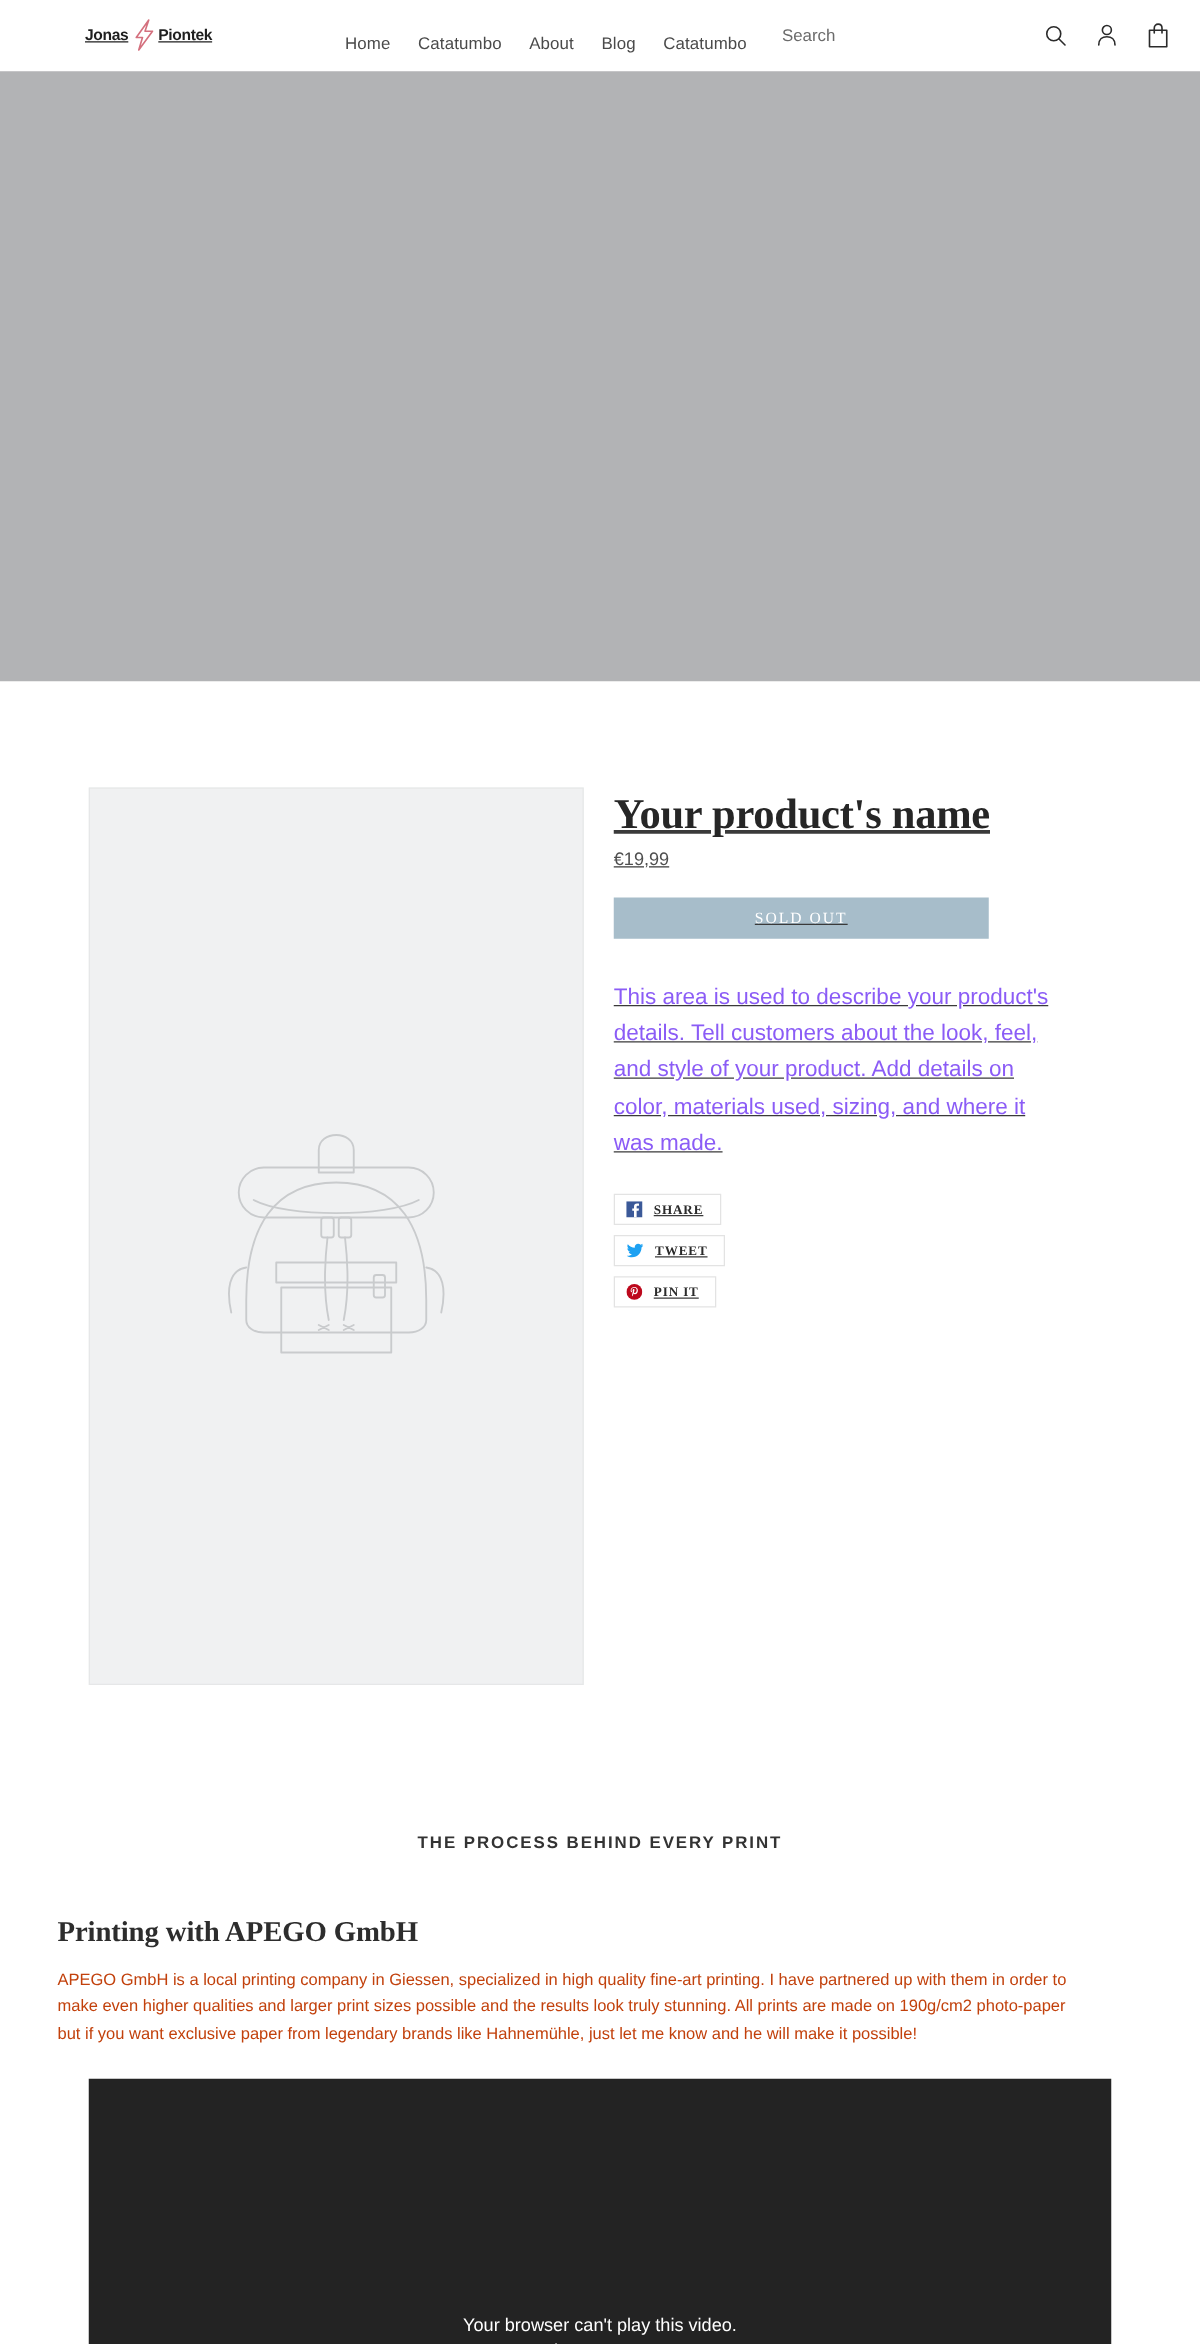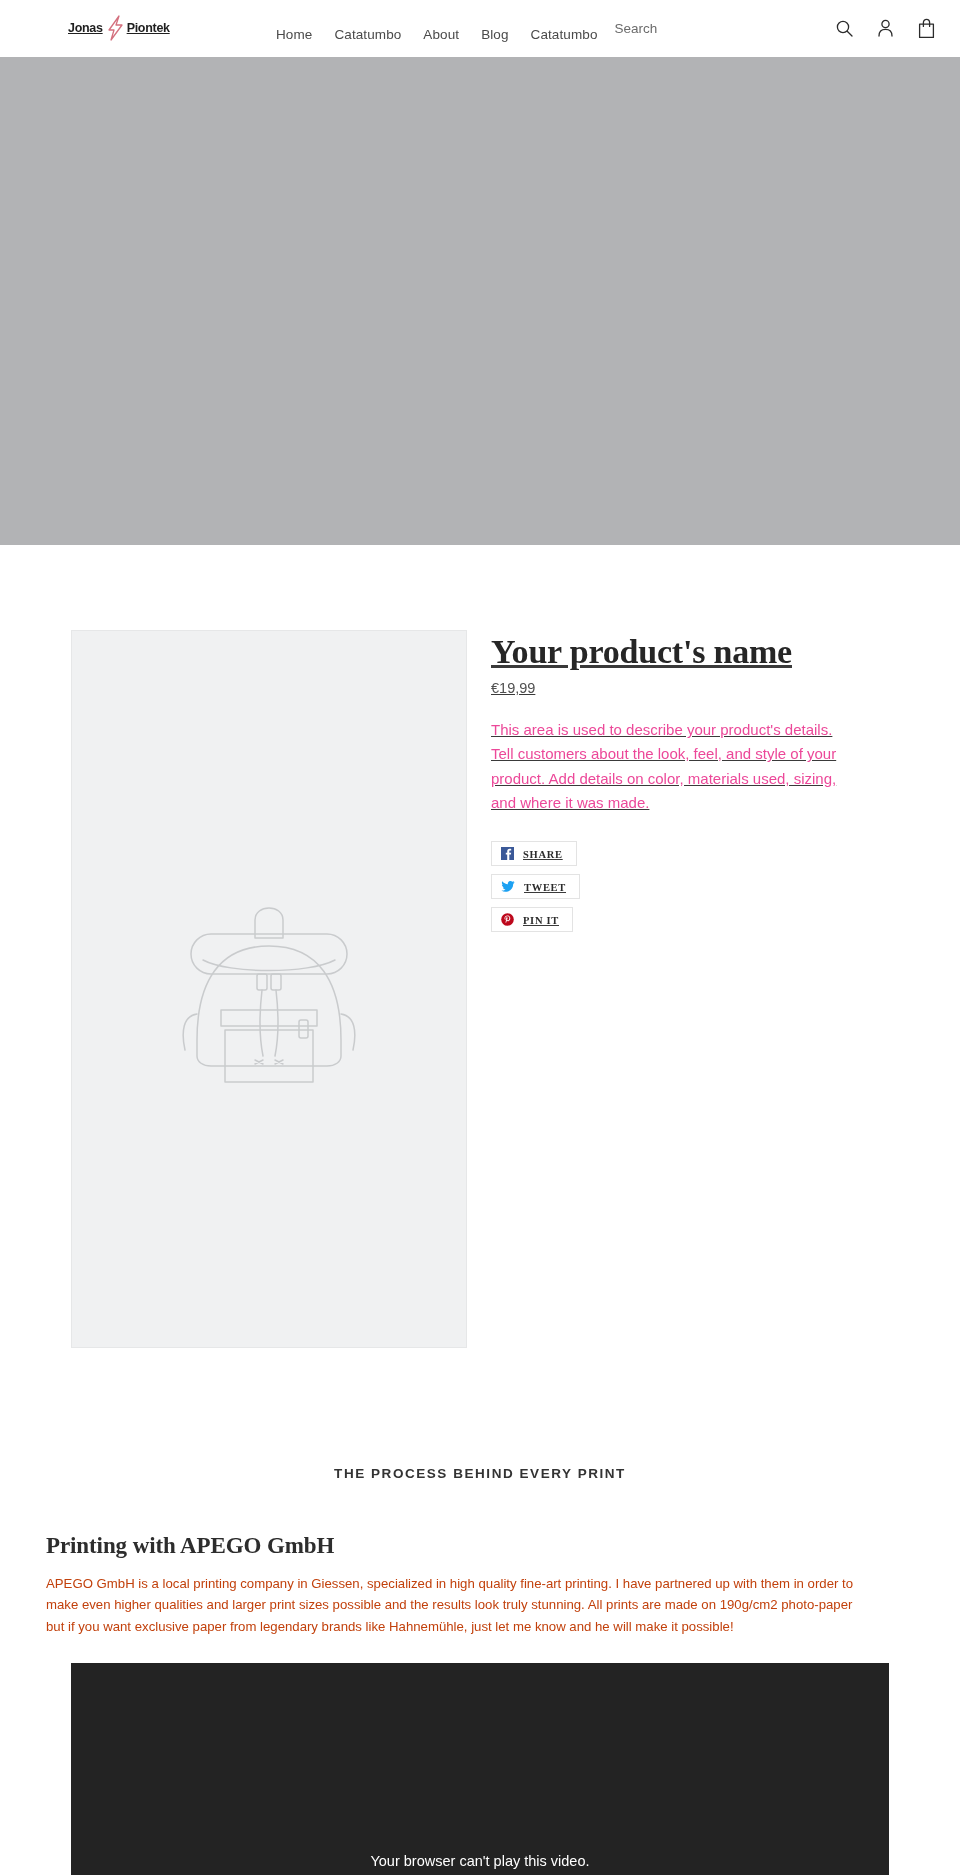--- a/index.html
+++ b/index.html
@@ -52,21 +52,21 @@
     text-decoration: none;
     padding: 0 11px;
     letter-spacing: 0.1px;
     white-space: nowrap;
   }
 
   .header-spacer { flex: 1 1 auto; }
 
   .search-box {
     width: 150px;
-    margin-left: 6px;
+    margin-left: 17px;
     margin-right: 22px;
     display: flex;
     align-items: center;
   }
   .search-input {
     border: none;
     outline: none;
     background: transparent;
     font-family: "Liberation Sans", sans-serif;
     font-size: 13.5px;
@@ -140,23 +140,23 @@
     color: #ffffff;
     border: none;
     font-family: "Liberation Serif", serif;
     font-size: 12.5px;
     letter-spacing: 1.6px;
     text-transform: uppercase;
     cursor: default;
     margin-bottom: 32px;
   }
   .product-desc {
-    font-size: 15px;
+    font-size: 18px;
     line-height: 1.62;
-    color: #ec4899;
+    color: #8b5cf6;
     margin: 0 0 26px 0;
     max-width: 350px;
   }
 
   .share-buttons { display: flex; flex-direction: column; gap: 8px; align-items: flex-start; }
   .share-btn {
     display: inline-flex;
     align-items: flex-end;
     gap: 9px;
     border: 1px solid #e3e3e3;
@@ -297,20 +297,21 @@
         <path d="M38 150 C24 152 22 168 26 186"></path>
         <path d="M182 150 C196 152 198 168 194 186"></path>
       </g>
     </svg>
   </div>
 
   <div class="product-info">
     <h1 class="product-title">Your product's name</h1>
     <div class="product-price">€19,99</div>
 
+    <button class="sold-out-btn">Sold out</button>
 
     <p class="product-desc">This area is used to describe your product's details. Tell customers about the look, feel, and style of your product. Add details on color, materials used, sizing, and where it was made.</p>
 
     <div class="share-buttons">
       <button class="share-btn">
         <span class="share-icon">
           <svg width="13" height="13" viewBox="0 0 13 13">
             <rect width="13" height="13" fill="#3b5998"></rect>
             <path d="M8.3 13 L8.3 7.6 L9.9 7.6 L10.2 5.7 L8.3 5.7 L8.3 4.5 C8.3 3.9 8.5 3.6 9.3 3.6 L10.2 3.6 L10.2 1.9 C10 1.9 9.3 1.8 8.6 1.8 C7.1 1.8 6.2 2.7 6.2 4.3 L6.2 5.7 L4.8 5.7 L4.8 7.6 L6.2 7.6 L6.2 13 Z" fill="#ffffff"></path>
           </svg>

